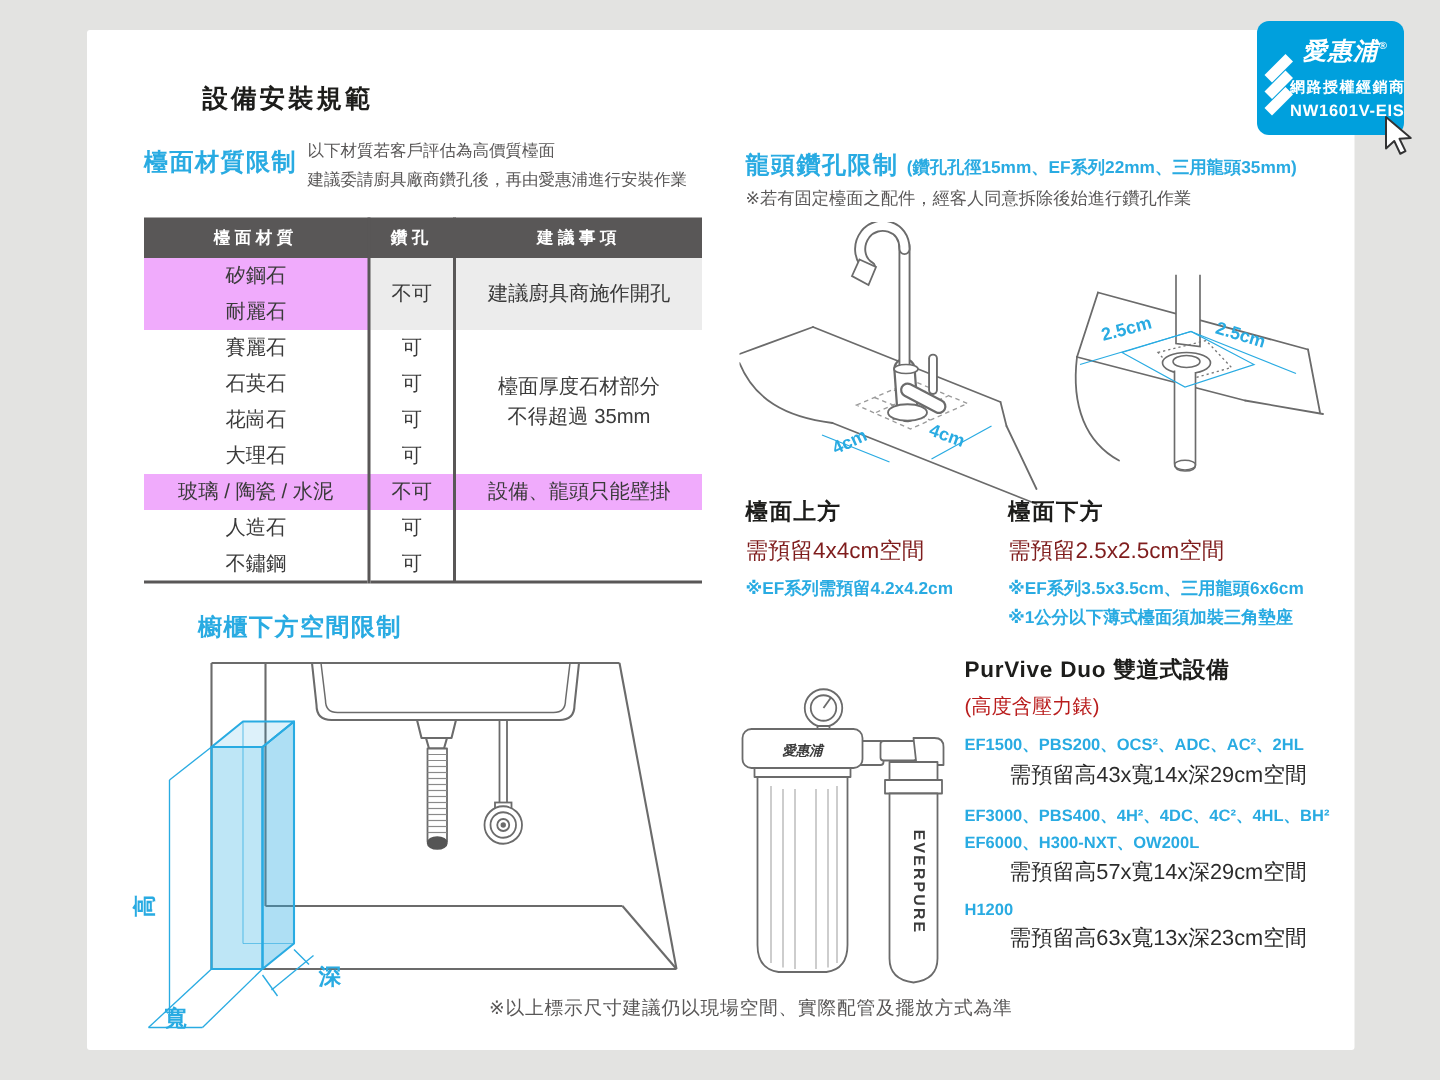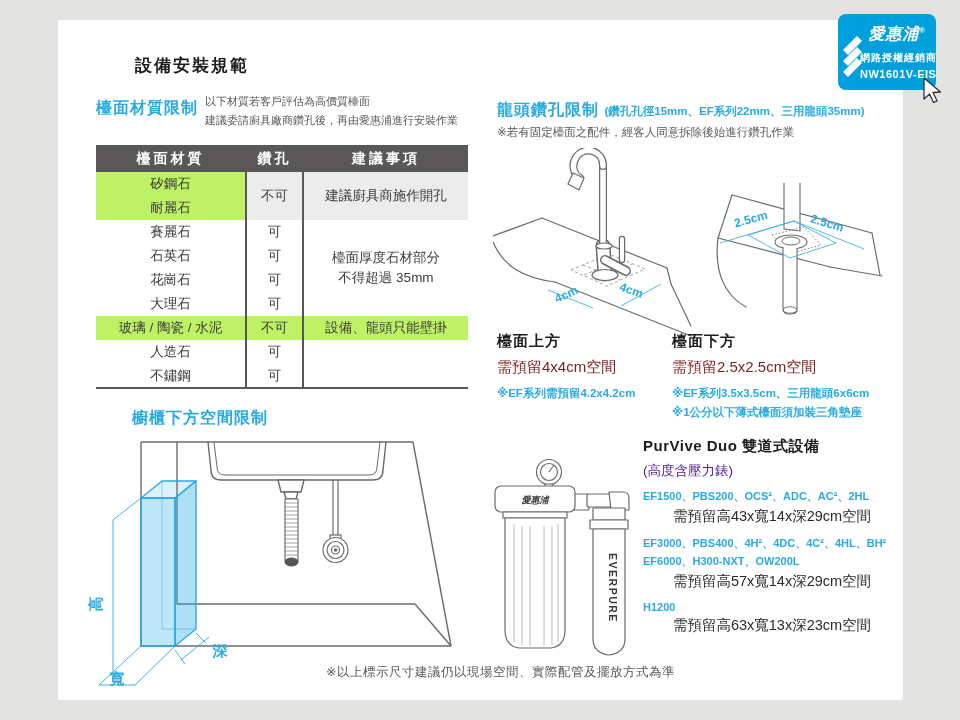--- a/index.html
+++ b/index.html
@@ -16,38 +16,38 @@
   #page-title { font-size:17px; font-weight:bold; letter-spacing:2px; color:#1d1d1b; }
   .blue-head { color:#29abe2; font-size:16px; font-weight:bold; letter-spacing:1px; }
   .blue-head .paren { font-size:11.5px; font-weight:bold; letter-spacing:0; }
   .gray-note { color:#595757; font-size:11px; line-height:1.75; }
   .gray-note2 { color:#595757; font-size:11.5px; }
 
   
   table.mtable { border-collapse:collapse; table-layout:fixed; width:372px; font-size:13.5px; color:#3a3a3a; }
   table.mtable th {
     background:#595757; color:#fff; font-weight:bold; height:27px;
-    font-size:14px; letter-spacing:3px; text-align:center;
+    font-size:11px; letter-spacing:3px; text-align:center;
   }
   table.mtable td { height:24px; text-align:center; vertical-align:middle; }
   table.mtable td.c2, table.mtable th.c2 { border-left:2px solid #595757; }
   table.mtable td.c3, table.mtable th.c3 { border-left:2px solid #595757; }
   table.mtable { border-bottom:2px solid #595757; }
-  tr.sh td { background:#bef264; }
+  tr.sh td { background:#f0abfc; }
   tr.sh td.keep { background:#ececec; }
   .advice2 { line-height:1.45; font-size:13.5px; }
 
   
   .dim-block .t { font-size:15px; font-weight:bold; color:#1d1d1b; margin-bottom:7px; letter-spacing:1px; }
   .dim-block .m { font-size:15px; color:#7f1d1d; margin-bottom:7px; }
   .dim-block .n { font-size:11.5px; color:#29abe2; font-weight:bold; line-height:1.65; }
 
   
   #purvive .pv-title { font-size:15px; font-weight:bold; color:#1d1d1b; margin-bottom:6px; letter-spacing:0.5px; }
-  #purvive .pv-sub { font-size:13.5px; color:#4c1d95; margin-bottom:9px; }
+  #purvive .pv-sub { font-size:13.5px; color:#b91c1c; margin-bottom:9px; }
   #purvive .models { font-size:11px; font-weight:bold; color:#29abe2; margin-bottom:3px; }
   #purvive .space { font-size:14.5px; color:#2b2b2b; margin-bottom:10px;text-align:center; }
 
   #footer-note { font-size:12.5px; color:#595757; letter-spacing:0.5px; }
 
   
   #badge {
     position:absolute; left:838px; top:14px; width:98px; height:76px;
     background:#00a0dd; border-radius:8px; color:#fff; overflow:hidden;
   }

